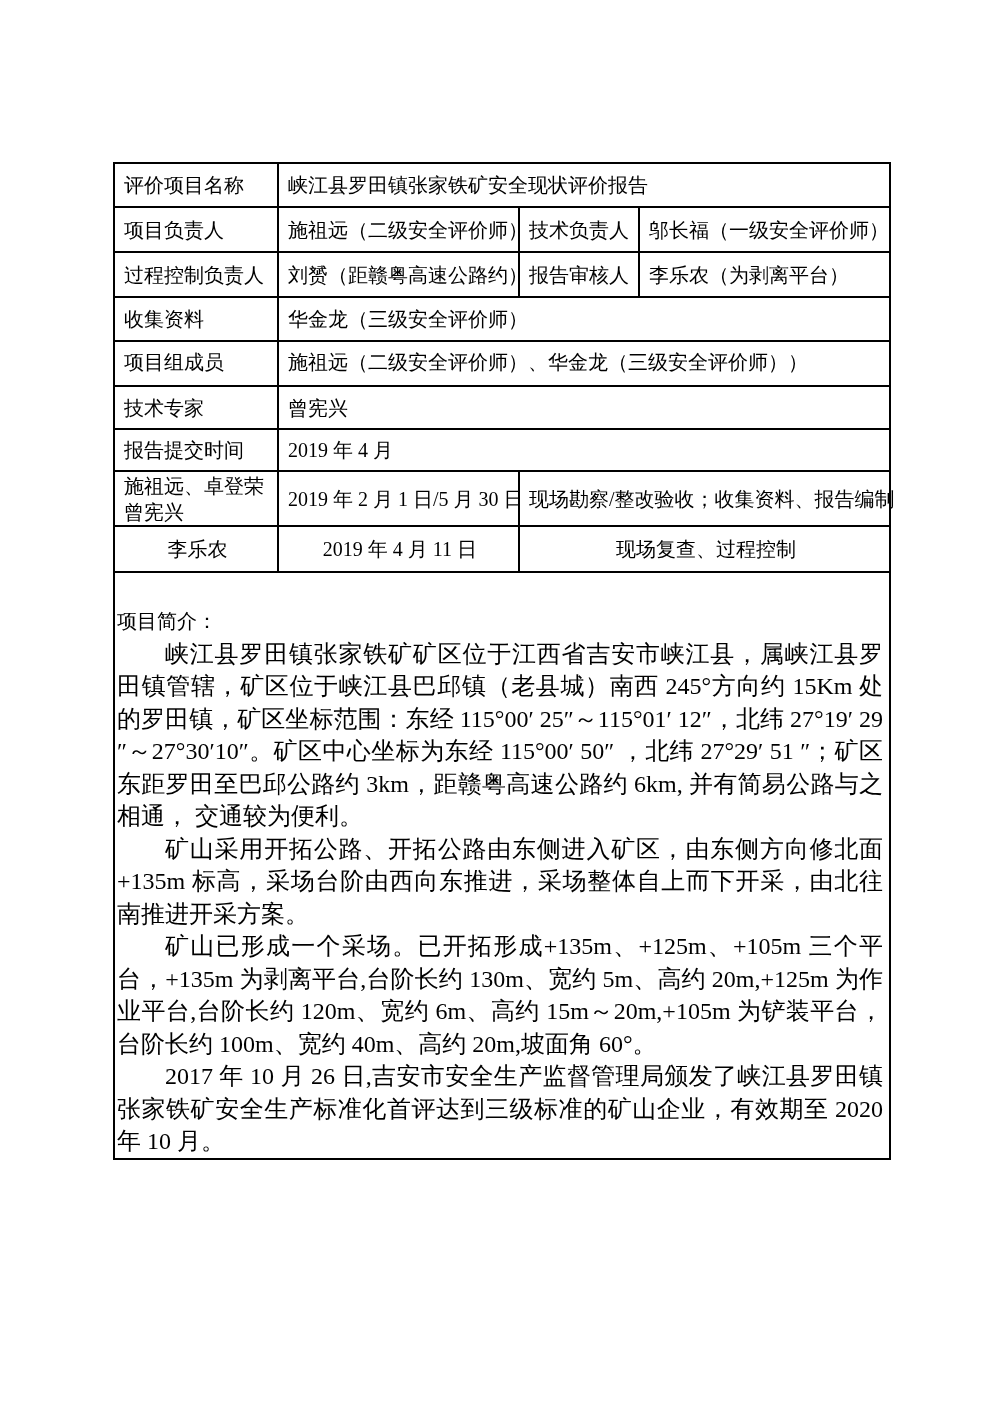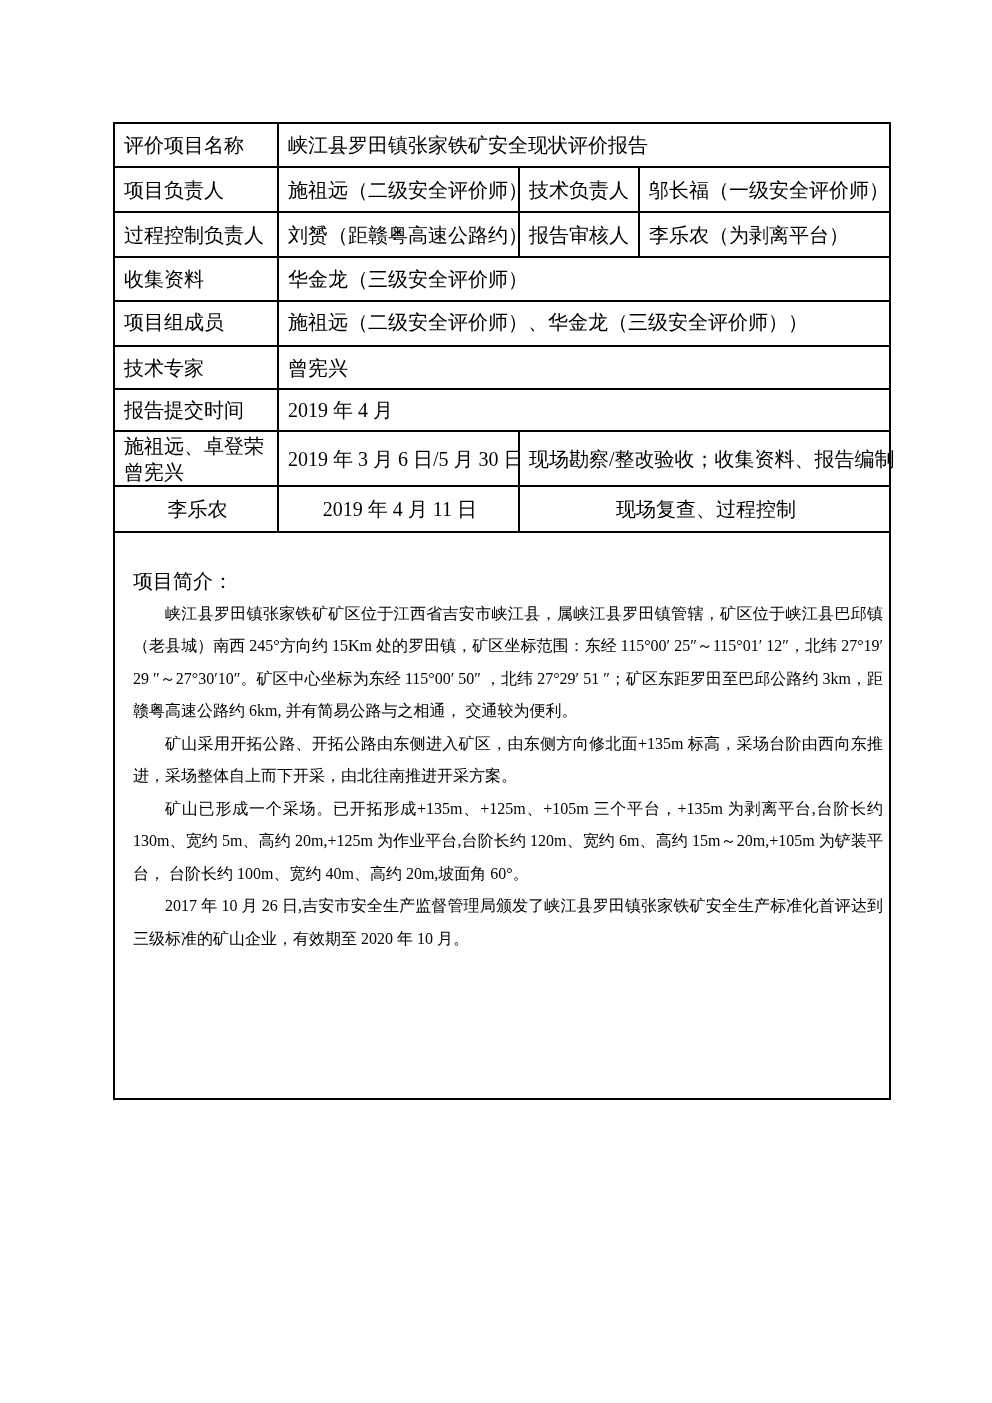--- a/index.html
+++ b/index.html
@@ -8,20 +8,21 @@
     background: #ffffff;
   }
   .page {
     position: relative;
     width: 992px;
     height: 1194px;
     background: #ffffff;
     font-family: "Liberation Serif", "DejaVu Serif", serif;
     color: #000000;
     overflow: hidden;
+    margin-top: 40px;
   }
   table.doc-table {
     position: absolute;
     left: 113px;
     top: 122px;
     width: 776px;
     border-collapse: collapse;
     table-layout: fixed;
   }
   .doc-table td {
@@ -41,30 +42,30 @@
   tr.r4  { height: 44px; }
   tr.r5  { height: 45px; font-family: Liberation Mono, monospace; }
   tr.r6  { height: 43px; padding-left: 14px; }
   tr.r7  { height: 42px; }
   tr.r8  { height: 52px; }
   tr.r9  { height: 55px; }
   tr.r10 { height: 46px; text-align: center; }
   td.intro-cell {
     vertical-align: top;
     height: 533px;
-    padding: 32px 6px 0 18px;
+    padding: 32px 6px 0 2px;
   }
   .intro-title {
     font-size: 20px;
     line-height: 32.5px;
     margin: 0;
   }
   .intro-cell p.para {
     margin: 0;
-    font-size: 16px;
+    font-size: 24px;
     line-height: 32.5px;
     text-indent: 2em;
     text-align: justify;
   }
 </style>
 </head>
 <body>
 
 <div class="page">
   <table class="doc-table">
@@ -103,21 +104,21 @@
         <td class="nowrap">技术专家</td>
         <td class="nowrap" colspan="3">曾宪兴</td>
       </tr>
       <tr class="r7">
         <td class="nowrap">报告提交时间</td>
         <td class="nowrap" colspan="3">2019 年 4 月</td>
       </tr>
       <tr class="r9">
         <td class="people">施祖远、卓登荣
 曾宪兴</td>
-        <td class="nowrap">2019 年 3 月 6 日/5 月 30 日</td>
+        <td class="nowrap">2019 年 2 月 1 日/5 月 30 日</td>
         <td class="nowrap" colspan="2">现场勘察/整改验收；收集资料、报告编制</td>
       </tr>
       <tr class="r10">
         <td class="people">李乐农</td>
         <td class="nowrap">2019 年 4 月 11 日</td>
         <td class="nowrap" colspan="2">现场复查、过程控制</td>
       </tr>
       <tr>
         <td class="intro-cell" colspan="4">
           <p class="intro-title">项目简介：</p>

